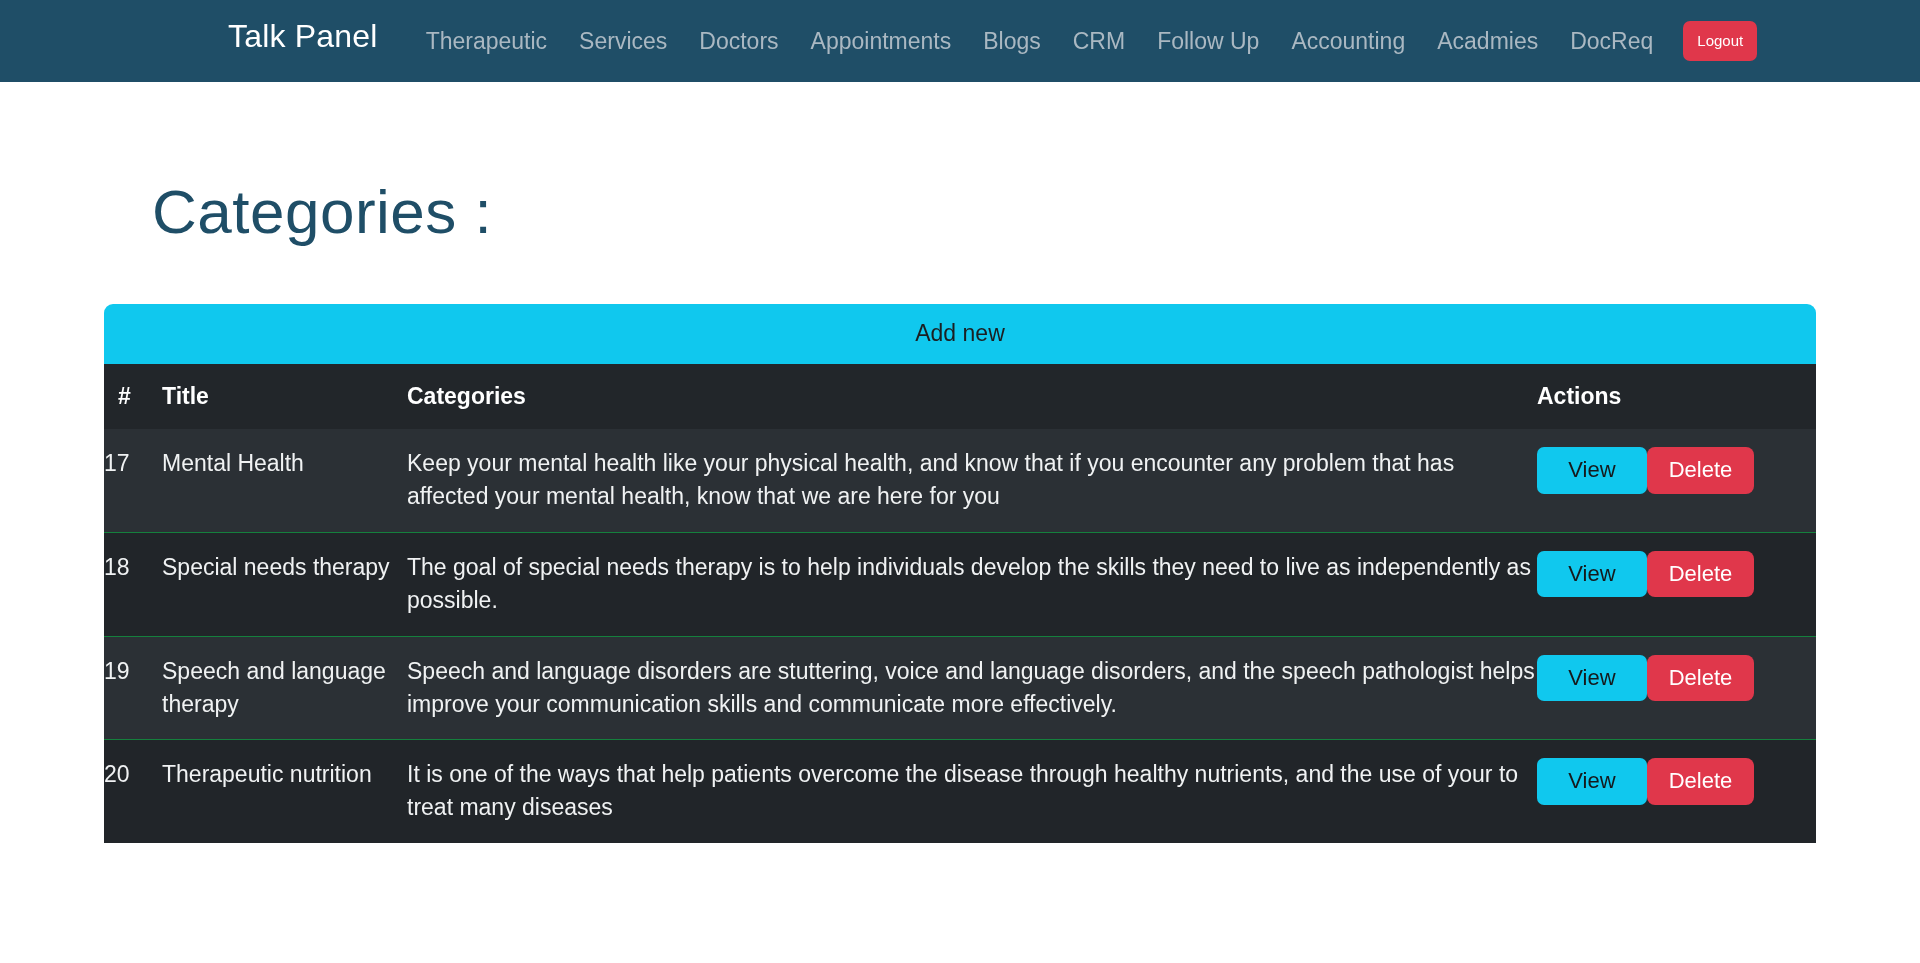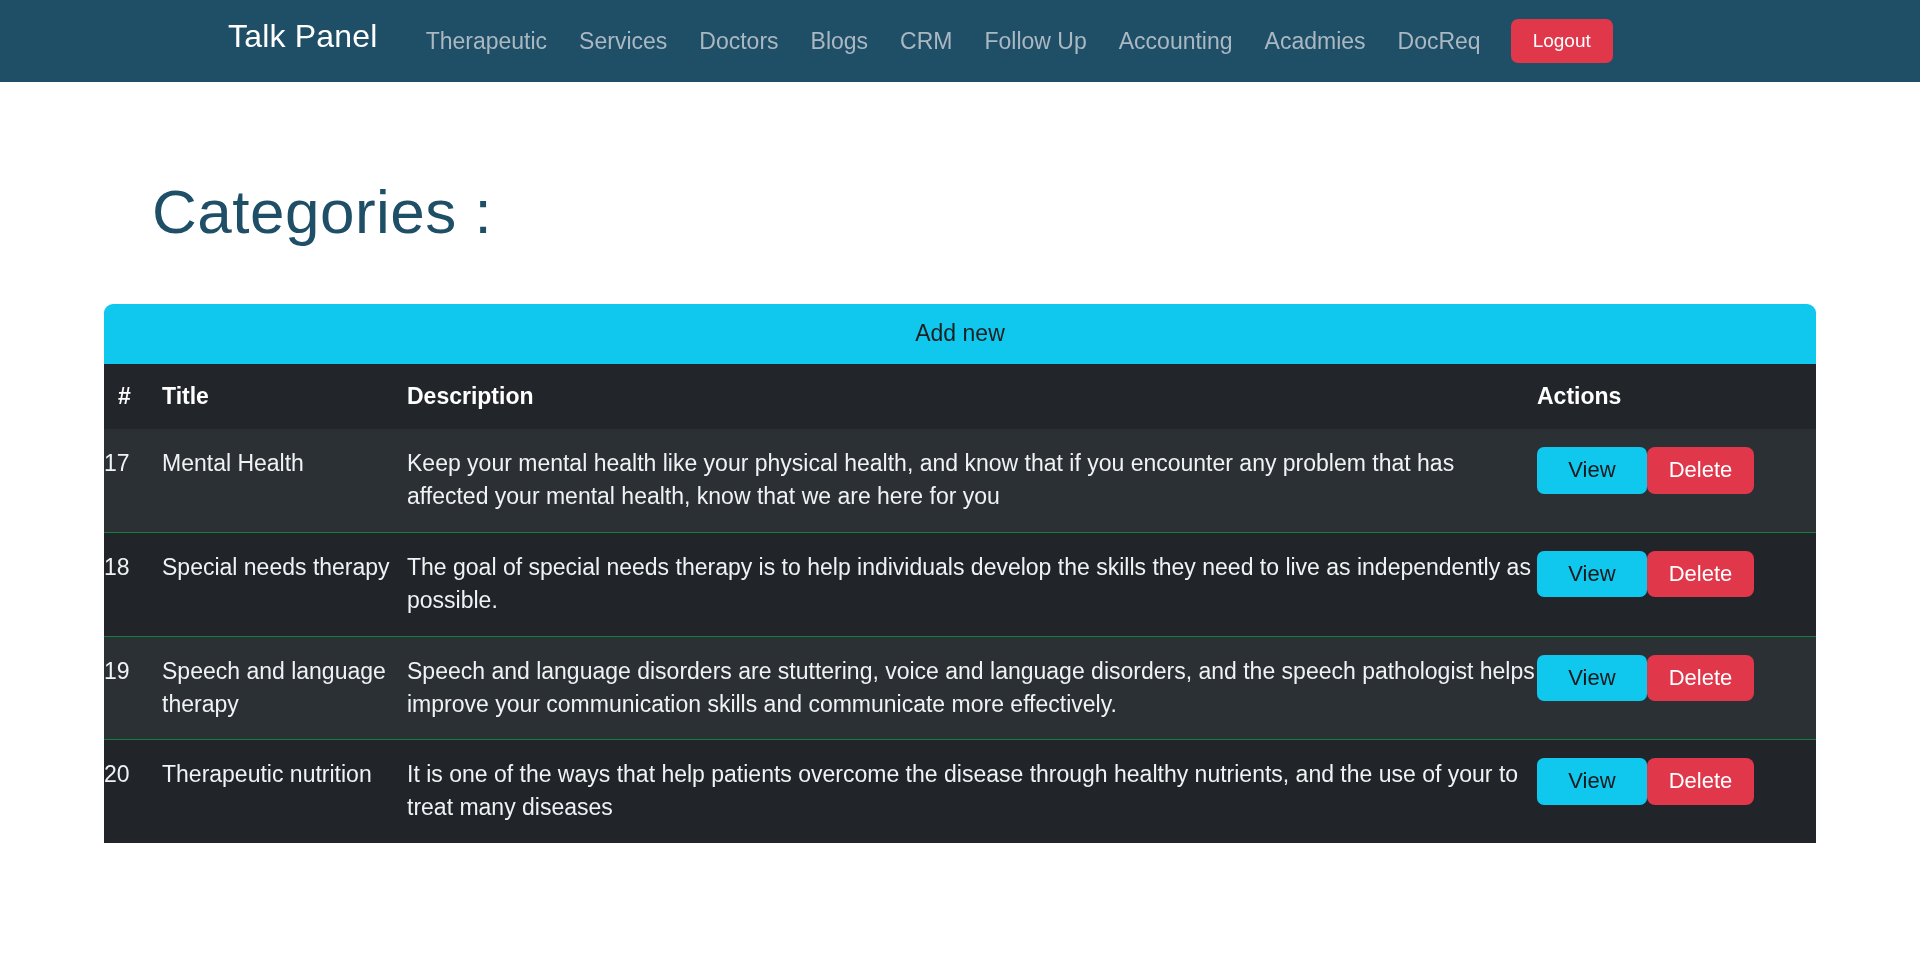--- a/index.html
+++ b/index.html
@@ -46,25 +46,25 @@
     font-size: 23px;
     font-weight: 400;
     text-decoration: none;
     padding: 10px 16px;
     white-space: nowrap;
     cursor: pointer;
   }
   .logout-btn {
     background: #e0374b;
     color: #ffffff;
-    font-size: 19px;
+    font-size: 15px;
     font-weight: 400;
     border: none;
     border-radius: 7px;
-    padding: 11px 22px;
+    padding: 11px 14px;
     margin-left: 14px;
     cursor: pointer;
     font-family: "Liberation Sans", sans-serif;
     line-height: 1.2;
   }
 
   
   .page {
     padding: 0;
   }
@@ -157,20 +157,21 @@
 </head>
 <body>
 
 <nav class="navbar">
   <div class="nav-inner">
     <div class="brand">Talk Panel</div>
     <div class="nav-links">
       <a class="nav-link" href="#">Therapeutic</a>
       <a class="nav-link" href="#">Services</a>
       <a class="nav-link" href="#">Doctors</a>
+      <a class="nav-link" href="#">Appointments</a>
       <a class="nav-link" href="#">Blogs</a>
       <a class="nav-link" href="#">CRM</a>
       <a class="nav-link" href="#">Follow Up</a>
       <a class="nav-link" href="#">Accounting</a>
       <a class="nav-link" href="#">Acadmies</a>
       <a class="nav-link" href="#">DocReq</a>
       <button class="logout-btn">Logout</button>
     </div>
   </div>
 </nav>
@@ -181,21 +182,21 @@
 
   <div class="table-wrap">
 
     <div class="add-new-bar">Add new</div>
 
     <table class="data-table">
       <thead>
         <tr>
           <th class="col-num">#</th>
           <th class="col-title">Title</th>
-          <th class="col-desc">Description</th>
+          <th class="col-desc">Categories</th>
           <th class="col-act">Actions</th>
         </tr>
       </thead>
       <tbody>
 
         <tr>
           <td class="cell-num">17</td>
           <td class="cell-title">Mental Health</td>
           <td class="cell-desc">Keep your mental health like your physical health, and know that if you encounter any problem that has affected your mental health, know that we are here for you</td>
           <td class="cell-act">

